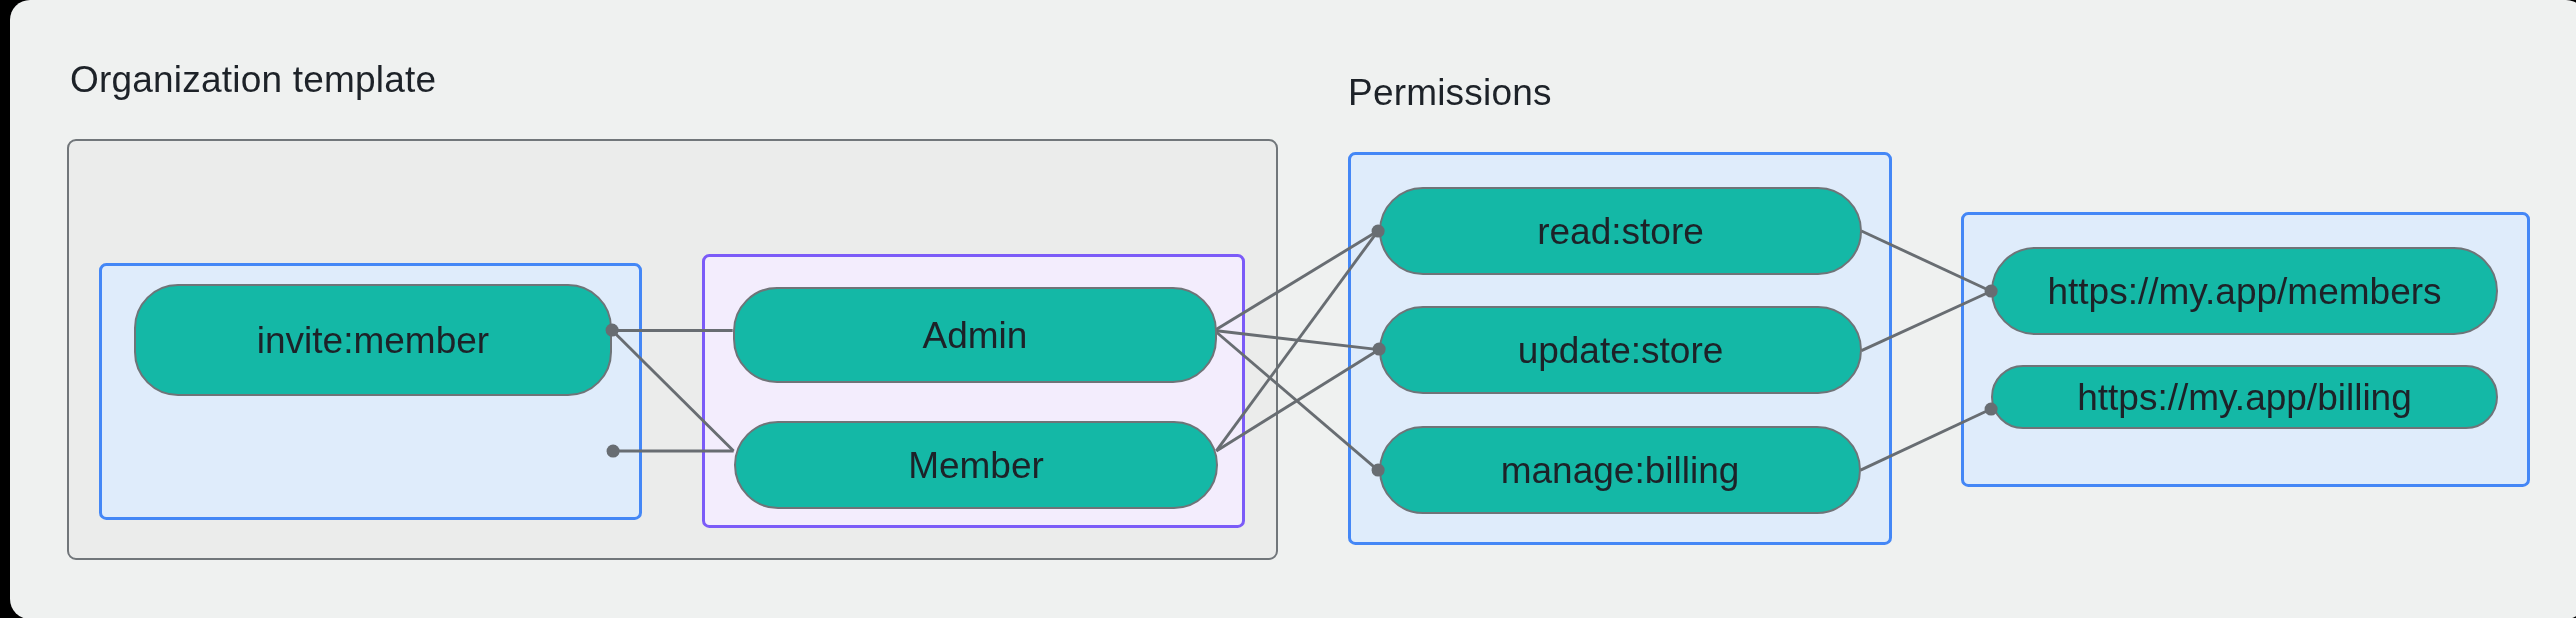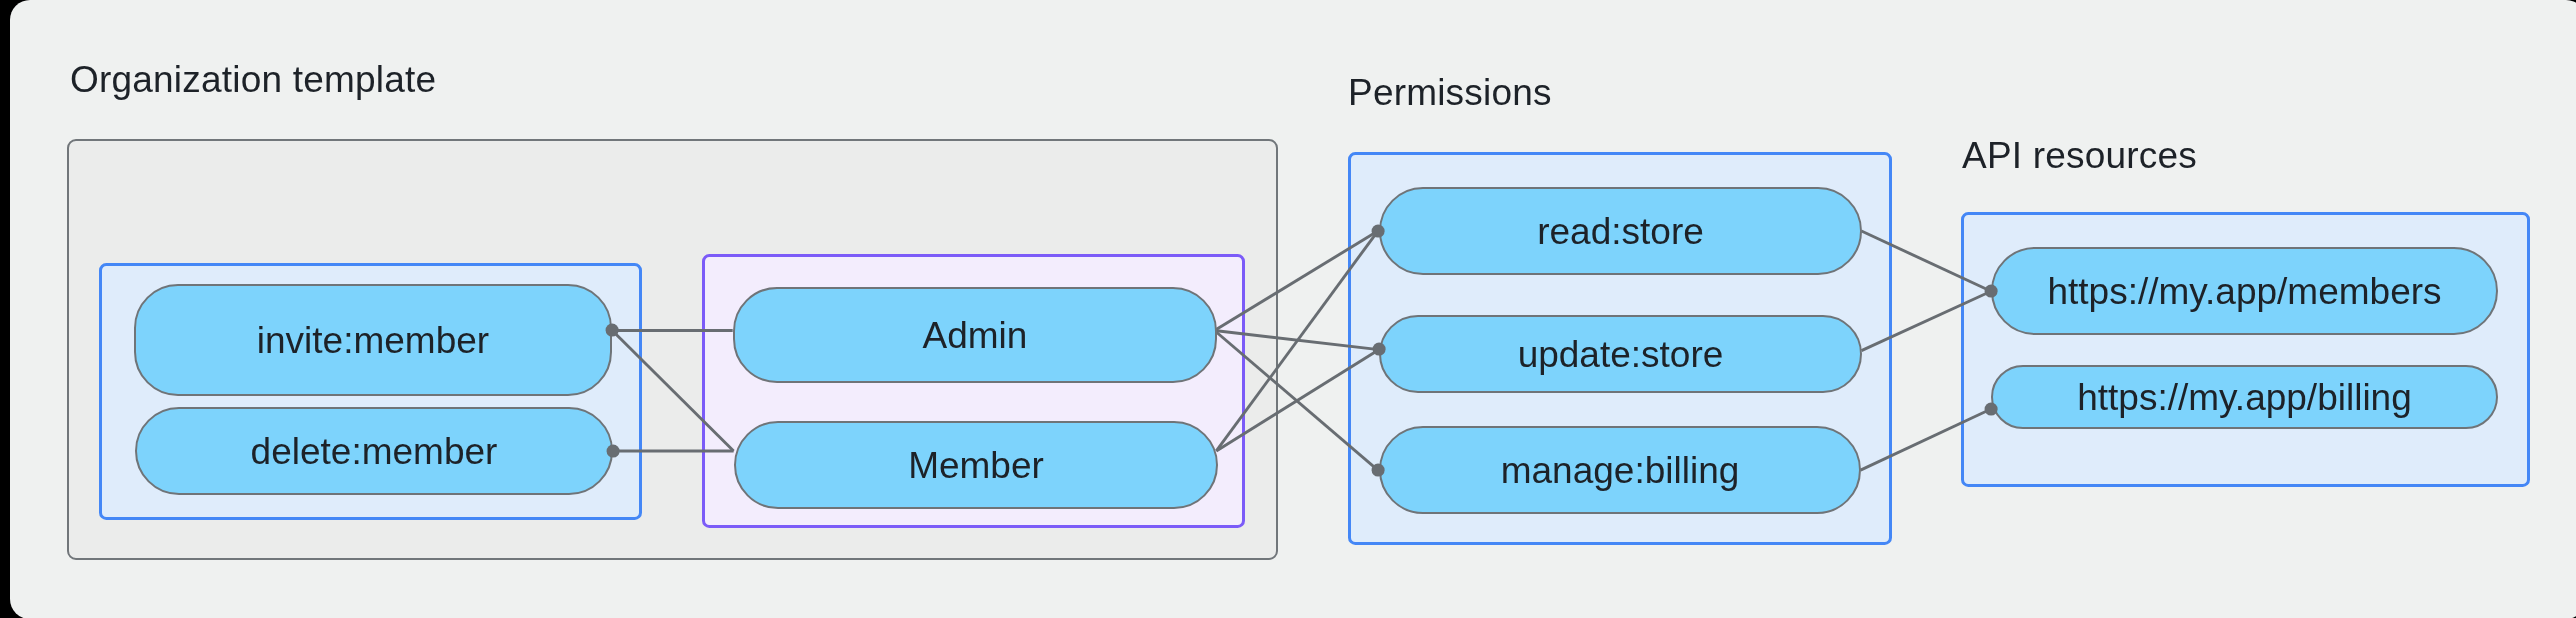--- a/index.html
+++ b/index.html
@@ -13,21 +13,21 @@
   .layer{position:absolute;left:0;top:0;width:2576px;height:619px;}
   .section-label{
     position:absolute;font-size:37px;font-weight:500;line-height:1.22;
     white-space:nowrap;letter-spacing:0.2px;color:#1d2228;
   }
   .box{position:absolute;box-sizing:border-box;}
   .box.gray{background:#ebeceb;border:2.7px solid #71767a;border-radius:9px;}
   .box.blue{background:#dfecfb;border:3.7px solid #4487f6;border-radius:7.3px;}
   .box.purple{background:#f3edfd;border:3.7px solid #7b5bf8;border-radius:7.3px;}
   .pill{
-    position:absolute;box-sizing:border-box;background:#7dd3fc;
+    position:absolute;box-sizing:border-box;background:#14b8a6;
     border:2.7px solid #6f7478;border-radius:44px;
     display:flex;align-items:center;justify-content:center;
     font-size:37px;line-height:1;white-space:nowrap;color:#1d2228;
     z-index:3;
   }
   .edges{position:absolute;left:0;top:0;z-index:2;pointer-events:none;}
   .dot{
     position:absolute;width:12.8px;height:12.8px;border-radius:50%;
     background:#686d72;z-index:4;transform:translate(-6.4px,-6.4px);
   }
@@ -42,54 +42,50 @@
     <div class="box blue" style="left:89px;top:263px;width:543px;height:257px;"></div>
     <div class="box purple" style="left:692px;top:254px;width:543px;height:274px;"></div>
     <div class="box blue" style="left:1338px;top:152px;width:544px;height:393px;"></div>
     <div class="box blue" style="left:1951px;top:212px;width:569px;height:275px;"></div>
   </div>
 
   <div class="section-label" style="left:60px;top:57px;">Organization template</div>
   <div class="section-label" style="left:90px;top:172px;">Organization permissions</div>
   <div class="section-label" style="left:692px;top:172px;">Organization roles</div>
   <div class="section-label" style="left:1338px;top:70px;">Permissions</div>
-  <div class="section-label" style="left:1952px;top:133px;">API resources</div>
 
   <svg class="edges" width="2576" height="619" viewBox="0 0 2823 678">
     <g stroke="#686d72" stroke-width="3.2" fill="none">
       <line x1="660" y1="362" x2="792" y2="362"></line>
       <line x1="660" y1="362" x2="793" y2="494"></line>
       <line x1="661" y1="494" x2="793" y2="494"></line>
       <line x1="1320" y1="362" x2="1499" y2="253"></line>
       <line x1="1320" y1="362" x2="1500" y2="383"></line>
       <line x1="1320" y1="362" x2="1499" y2="515"></line>
       <line x1="1322" y1="494" x2="1499" y2="253"></line>
       <line x1="1322" y1="494" x2="1500" y2="383"></line>
       <line x1="2029" y1="253" x2="2171" y2="319"></line>
       <line x1="2029" y1="384" x2="2171" y2="319"></line>
       <line x1="2028" y1="515" x2="2171" y2="448"></line>
     </g>
   </svg>
 
   <div class="pill" style="left:124px;top:284px;width:478px;height:112px;">
     <span>invite:member</span>
   </div>
-  <div class="pill" style="left:125px;top:407px;width:478px;height:88px;">
-    <span>delete:member</span>
-  </div>
   <div class="pill" style="left:723px;top:287px;width:484px;height:96px;">
     <span>Admin</span>
   </div>
   <div class="pill" style="left:724px;top:421px;width:484px;height:88px;">
     <span>Member</span>
   </div>
   <div class="pill" style="left:1369px;top:187px;width:483px;height:88px;">
     <span>read:store</span>
   </div>
-  <div class="pill" style="left:1369px;top:315px;width:483px;height:78px;">
+  <div class="pill" style="left:1369px;top:306px;width:483px;height:88px;">
     <span>update:store</span>
   </div>
   <div class="pill" style="left:1981px;top:247px;width:507px;height:88px;">
     <span>https://my.app/members</span>
   </div>
   <div class="pill" style="left:1369px;top:426px;width:482px;height:88px;">
     <span>manage:billing</span>
   </div>
   <div class="pill" style="left:1981px;top:365px;width:507px;height:64px;">
     <span>https://my.app/billing</span>

